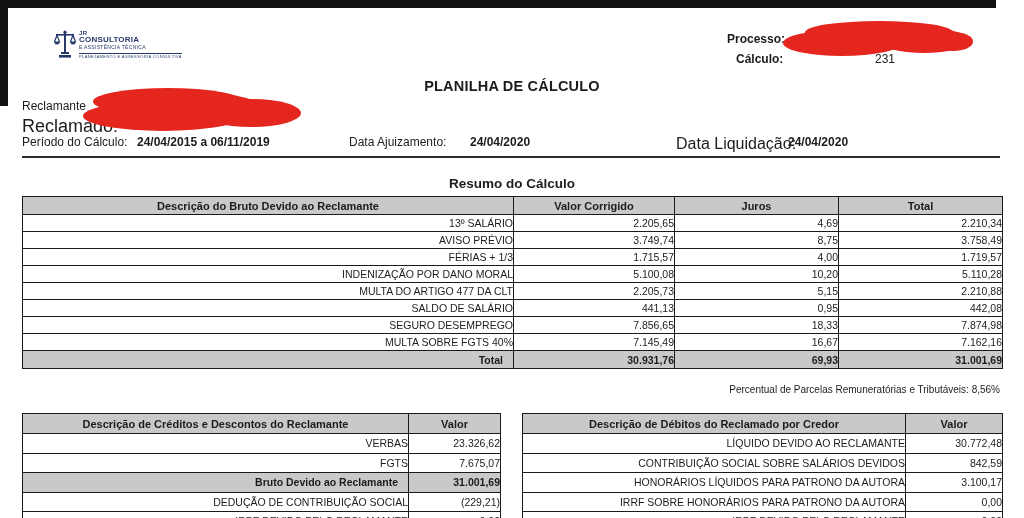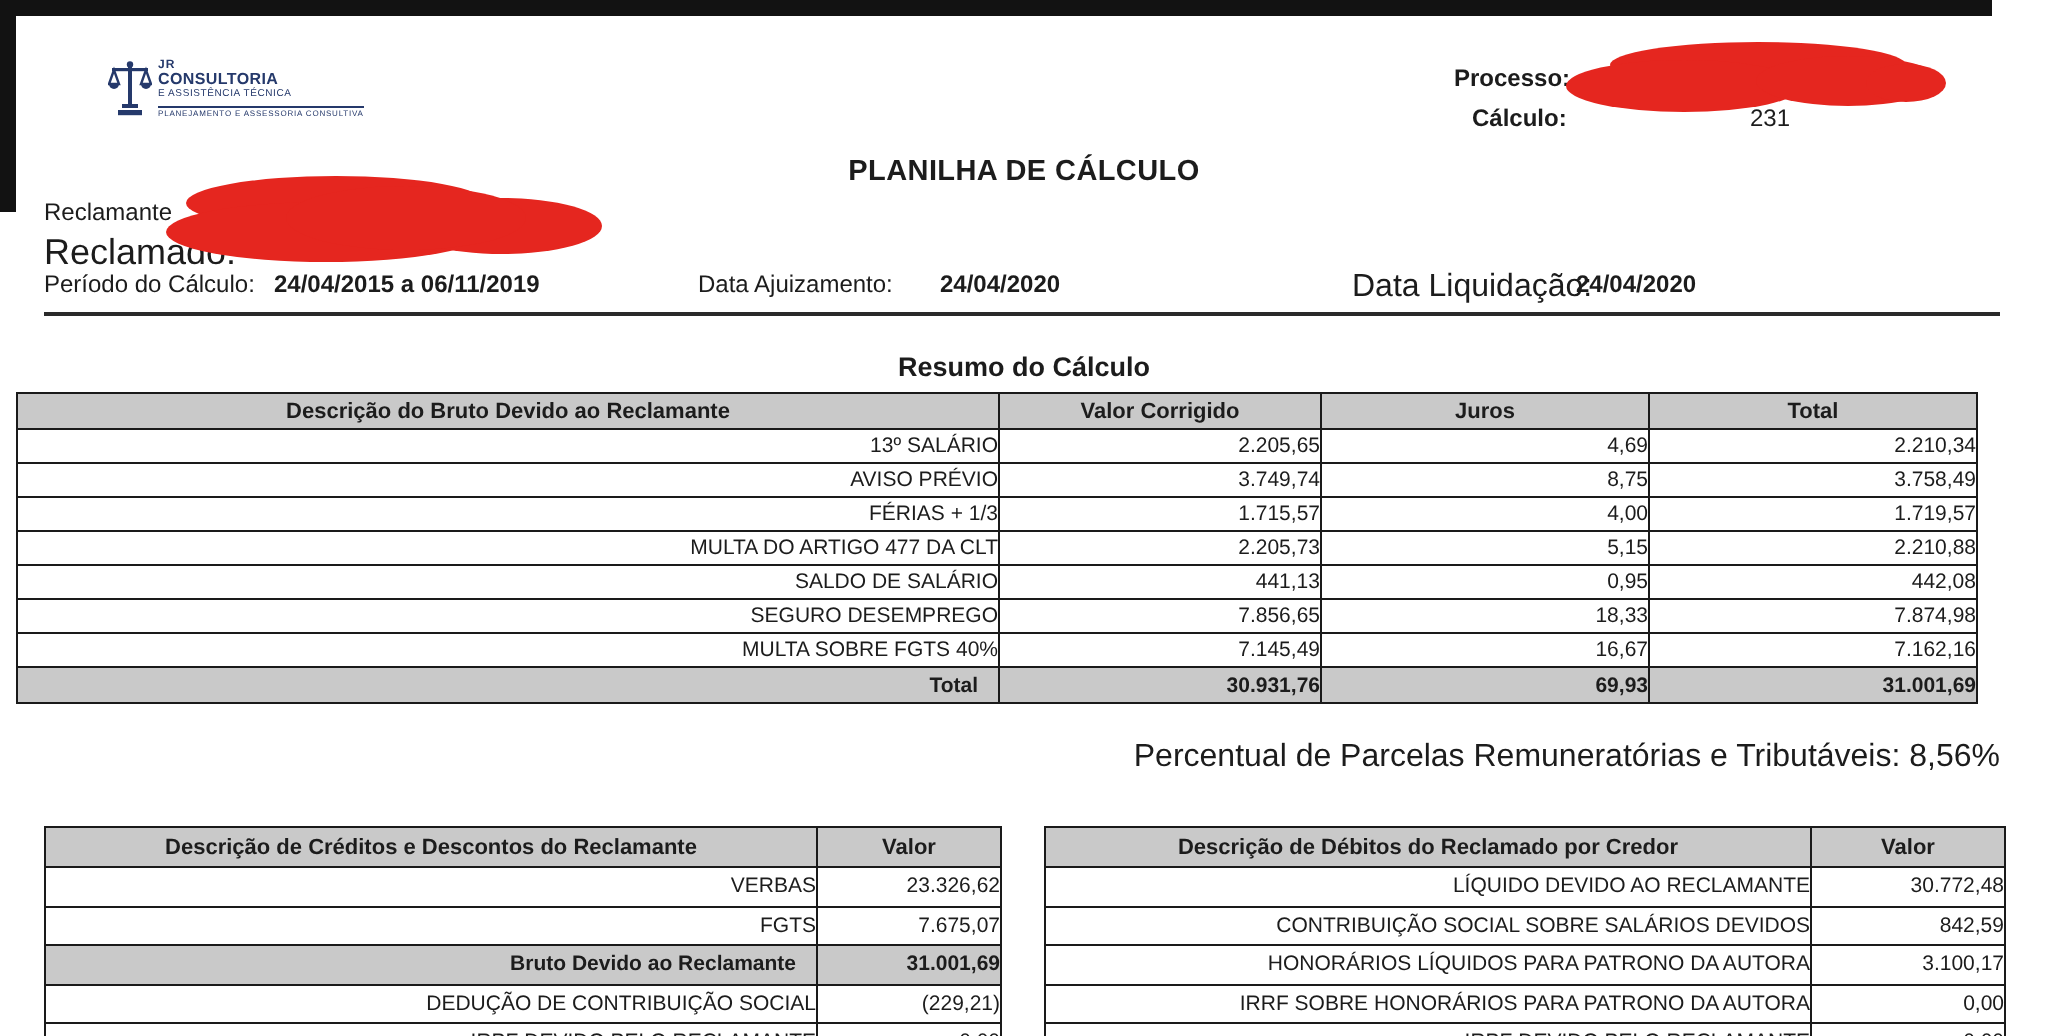--- a/index.html
+++ b/index.html
@@ -44,27 +44,27 @@
 
   .section-title { position:absolute; left:0; top:176px; width:1024px; text-align:center;
                    font-size:13.5px; font-weight:bold; }
 
   
   table { border-collapse:collapse; table-layout:fixed; }
   th, td { border:1.8px solid #1a1a1a; overflow:hidden; white-space:nowrap; }
   th { background:#c9c9c9; font-size:11px; font-weight:bold; text-align:center; }
   td { font-size:10.5px; text-align:right; }
 
-  .summary-table { position:absolute; left:8px; top:196px; width:980px; }
+  .summary-table { position:absolute; left:22px; top:196px; width:980px; }
   .summary-table th { height:18px; }
   .summary-table td { height:17px; }
   .summary-table .total-row td { background:#c9c9c9; font-weight:bold; height:18px; }
   .summary-table .total-label { text-align:right; padding-right:10px; }
 
-  .percent-note { position:absolute; right:24px; top:370px; font-size:16px; }
+  .percent-note { position:absolute; right:24px; top:384px; font-size:10px; }
 
   .credits-table { position:absolute; left:22px; top:413px; width:478px; }
   .debits-table  { position:absolute; left:522px; top:413px; width:480px; }
   .credits-table th, .debits-table th { height:20px; }
   .credits-table td, .debits-table td { height:19.5px; }
   .highlight td { background:#c9c9c9; font-weight:bold; }
   .highlight td.lbl { text-align:right; padding-right:10px; }
 
   
   .blob { position:absolute; }
@@ -162,20 +162,26 @@
         <td>8,75</td>
         <td>3.758,49</td>
       </tr>
       <tr>
         <td>FÉRIAS + 1/3</td>
         <td>1.715,57</td>
         <td>4,00</td>
         <td>1.719,57</td>
       </tr>
       <tr>
+        <td>INDENIZAÇÃO POR DANO MORAL</td>
+        <td>5.100,08</td>
+        <td>10,20</td>
+        <td>5.110,28</td>
+      </tr>
+      <tr>
         <td>MULTA DO ARTIGO 477 DA CLT</td>
         <td>2.205,73</td>
         <td>5,15</td>
         <td>2.210,88</td>
       </tr>
       <tr>
         <td>SALDO DE SALÁRIO</td>
         <td>441,13</td>
         <td>0,95</td>
         <td>442,08</td>

